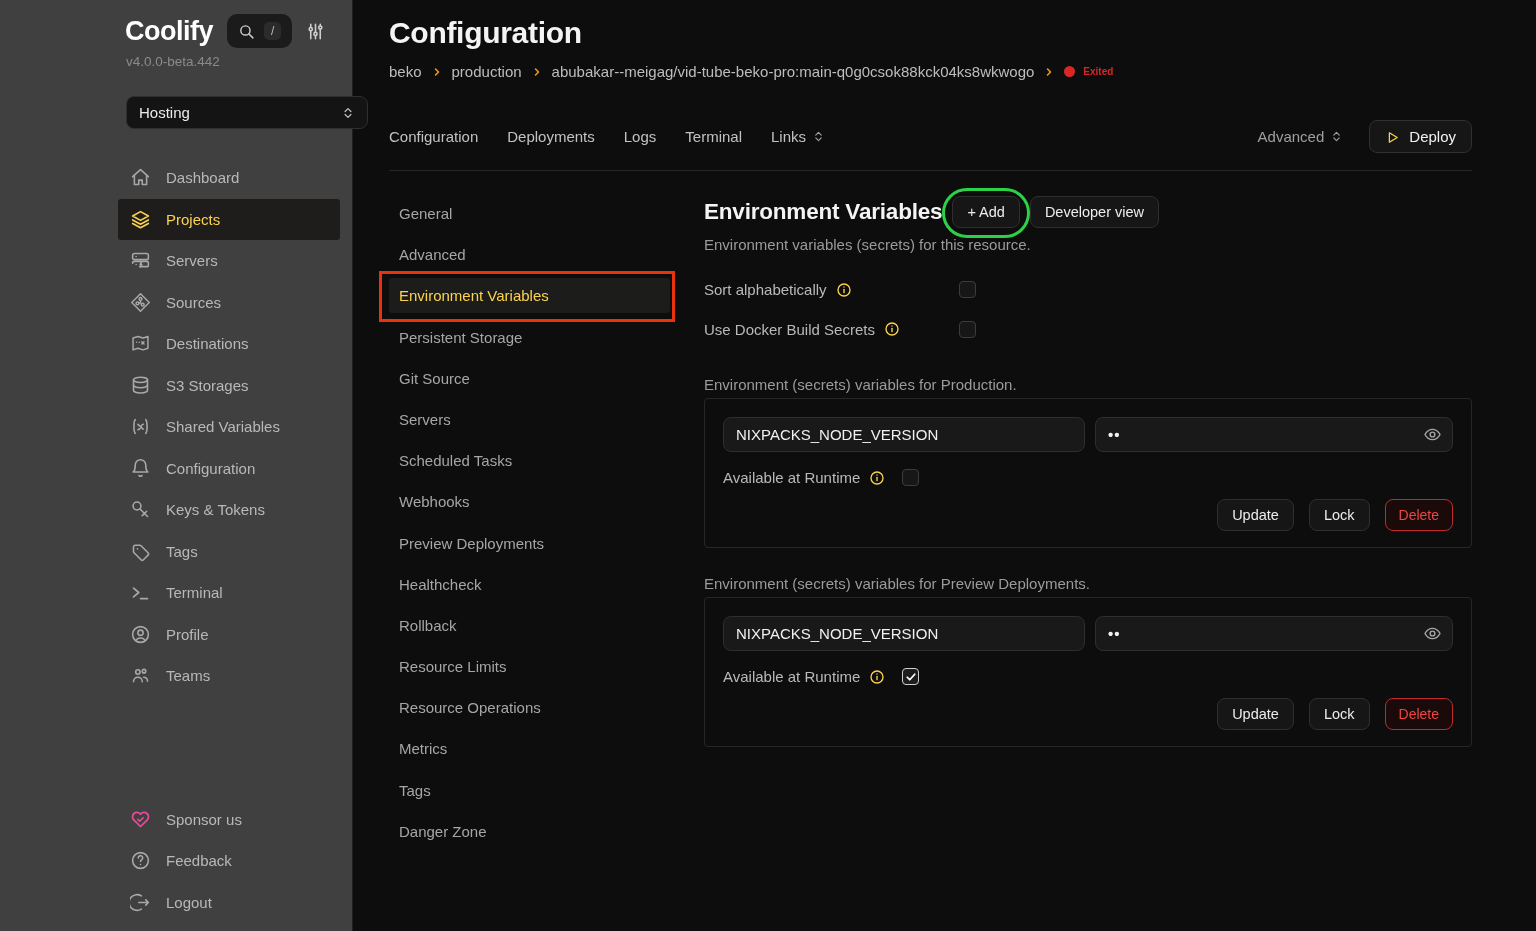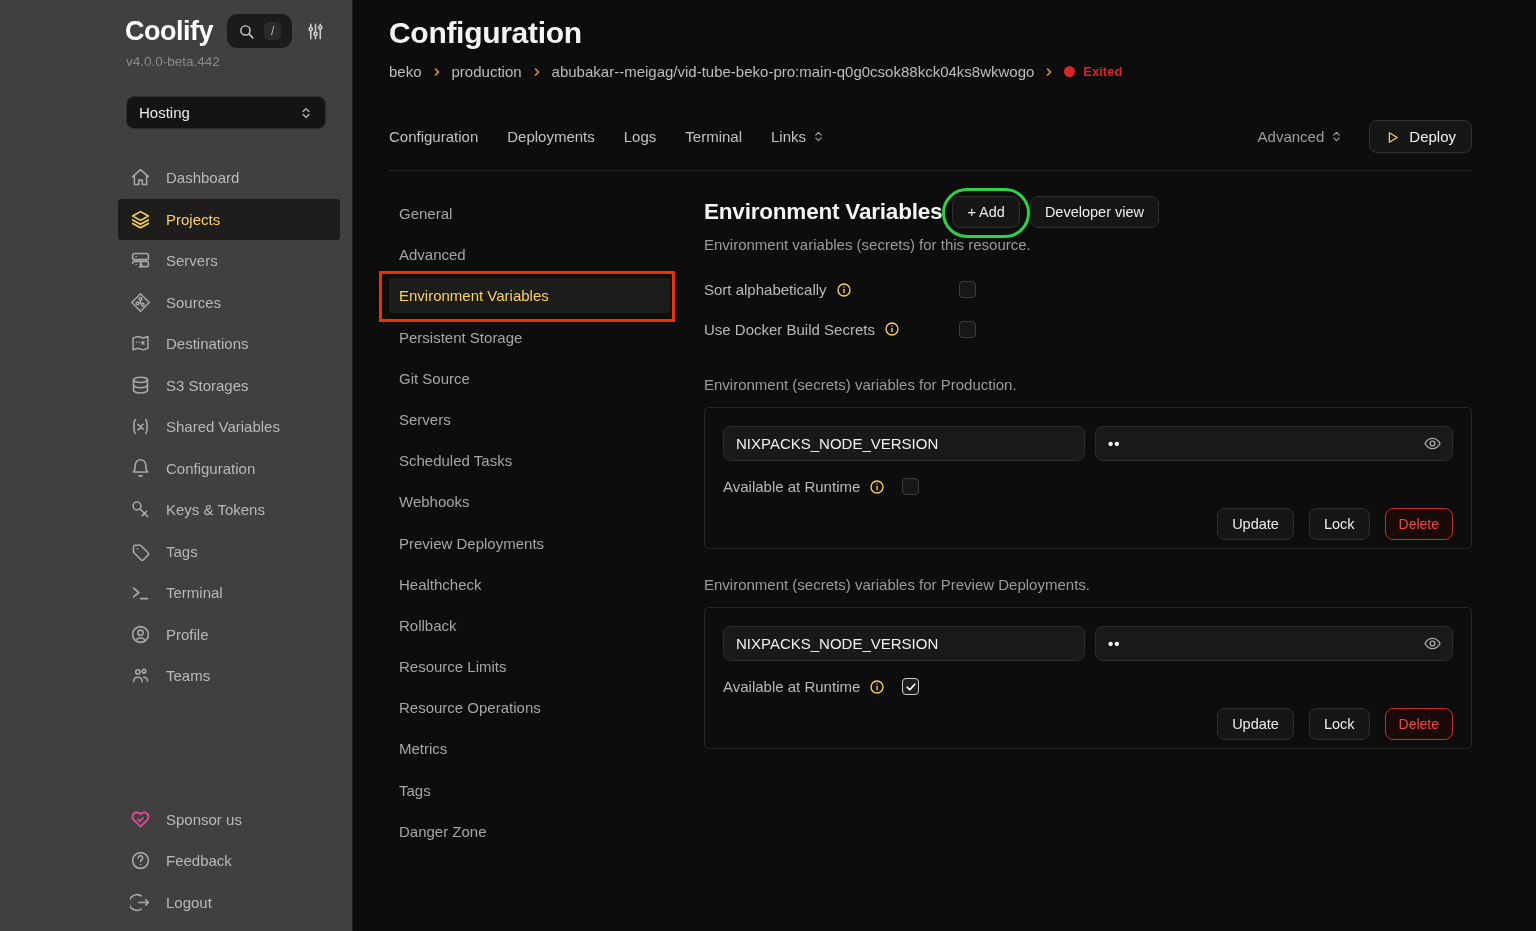--- a/index.html
+++ b/index.html
@@ -22,21 +22,21 @@
     display:flex; align-items:center; gap:9px; background:#1b1b1b;
     border-radius:10px; padding:8px 11px; cursor:pointer;
   }
   .search-pill .kbd {
     background:#2b2b2b; color:#b9b9b9; border-radius:5px;
     font-size:12px; padding:2px 7px; line-height:14px;
   }
   .sliders-btn { color:#cfcfcf; cursor:pointer; }
   .version { color:#8b8b8b; font-size:13.5px; margin-top:6px; padding-left:8px; }
   .team-select {
-    margin:27px 0 0 8px; width:200px; height:33px; background:#141414;
+    margin:27px 0 0 8px; width:242px; height:33px; background:#141414;
     border:1px solid #2f2f2f; border-radius:8px; display:flex; align-items:center;
     justify-content:space-between; padding:0 12px; cursor:pointer; color:#ececec;
   }
   .nav { margin-top:28px; }
   .nav-item {
     display:flex; align-items:center; height:41.5px; padding-left:12px;
     color:#b8b8b8; cursor:pointer; border-radius:3px;
   }
   .nav-item .ni { width:21px; height:21px; margin-right:15px; flex:none; color:#a8a8a8; }
   .nav-item.active { background:#1e1d1b; color:#fcd34d; }
@@ -45,21 +45,21 @@
   .sidebar-footer { position:absolute; left:118px; right:12px; bottom:8px; }
 
   
   .main { margin-left:353px; padding:16px 64px 0 36px; }
   .page-title { font-size:30px; font-weight:700; letter-spacing:-0.3px; }
   .breadcrumb { display:flex; align-items:center; gap:9px; margin-top:13px; color:#bdbdbd; }
   .crumb { cursor:pointer; }
   .crumb-sep { color:#f59e0b; }
   .status-badge { display:flex; align-items:center; gap:8px; cursor:pointer; }
   .status-dot { width:11px; height:11px; border-radius:50%; background:#dc2626; }
-  .status-label { color:#dc2626; font-weight:700; font-size:13px; }
+  .status-label { color:#dc2626; font-weight:700; font-size:10px; }
 
   .tabbar { display:flex; align-items:center; margin-top:40px; padding-bottom:17px; border-bottom:1px solid #262626; }
   .tab { color:#c2c2c2; margin-right:29px; cursor:pointer; display:flex; align-items:center; gap:6px; }
   .tab-right { margin-left:auto; display:flex; align-items:center; gap:26px; }
   .advanced-ctl { display:flex; align-items:center; gap:6px; color:#9f9f9f; cursor:pointer; }
   .deploy-btn {
     display:flex; align-items:flex-end; gap:9px; background:#161616;
     border:1px solid #303030; border-radius:8px; padding:7px 15px;
     color:#f1f1f1; font-size:15px; cursor:pointer;
   }
@@ -101,21 +101,21 @@
     width:17px; height:17px; border:1px solid #3c3c3c; border-radius:4px;
     background:#171717; cursor:pointer; display:flex; align-items:center;
     justify-content:center; flex:none;
   }
   .checkbox svg { display:none; }
   .checkbox.checked { background:#1d1d1d; border-color:#cfcfcf; }
   .checkbox.checked svg { display:block; }
 
   .section { margin-top:27px; }
   .h3 { font-size:19px; font-weight:700; }
-  .var-card { margin-top:14px; border:1px solid #272727; border-radius:4px; padding:18px 18px 8px; }
+  .var-card { margin-top:5px; border:1px solid #272727; border-radius:4px; padding:18px 18px 16px; }
   .inputs-row { display:flex; gap:10px; }
   .text-input {
     height:35px; background:#191919; border:1px solid #2e2e2e; border-radius:8px;
     color:#f0f0f0; font-size:15px; padding:0 12px; outline:none;
     font-family:"Liberation Sans", sans-serif;
   }
   .name-input { width:362px; flex:none; }
   .value-wrap { position:relative; flex:1; }
   .value-input { width:100%; letter-spacing:1px; font-weight:700; }
   .eye-btn {

